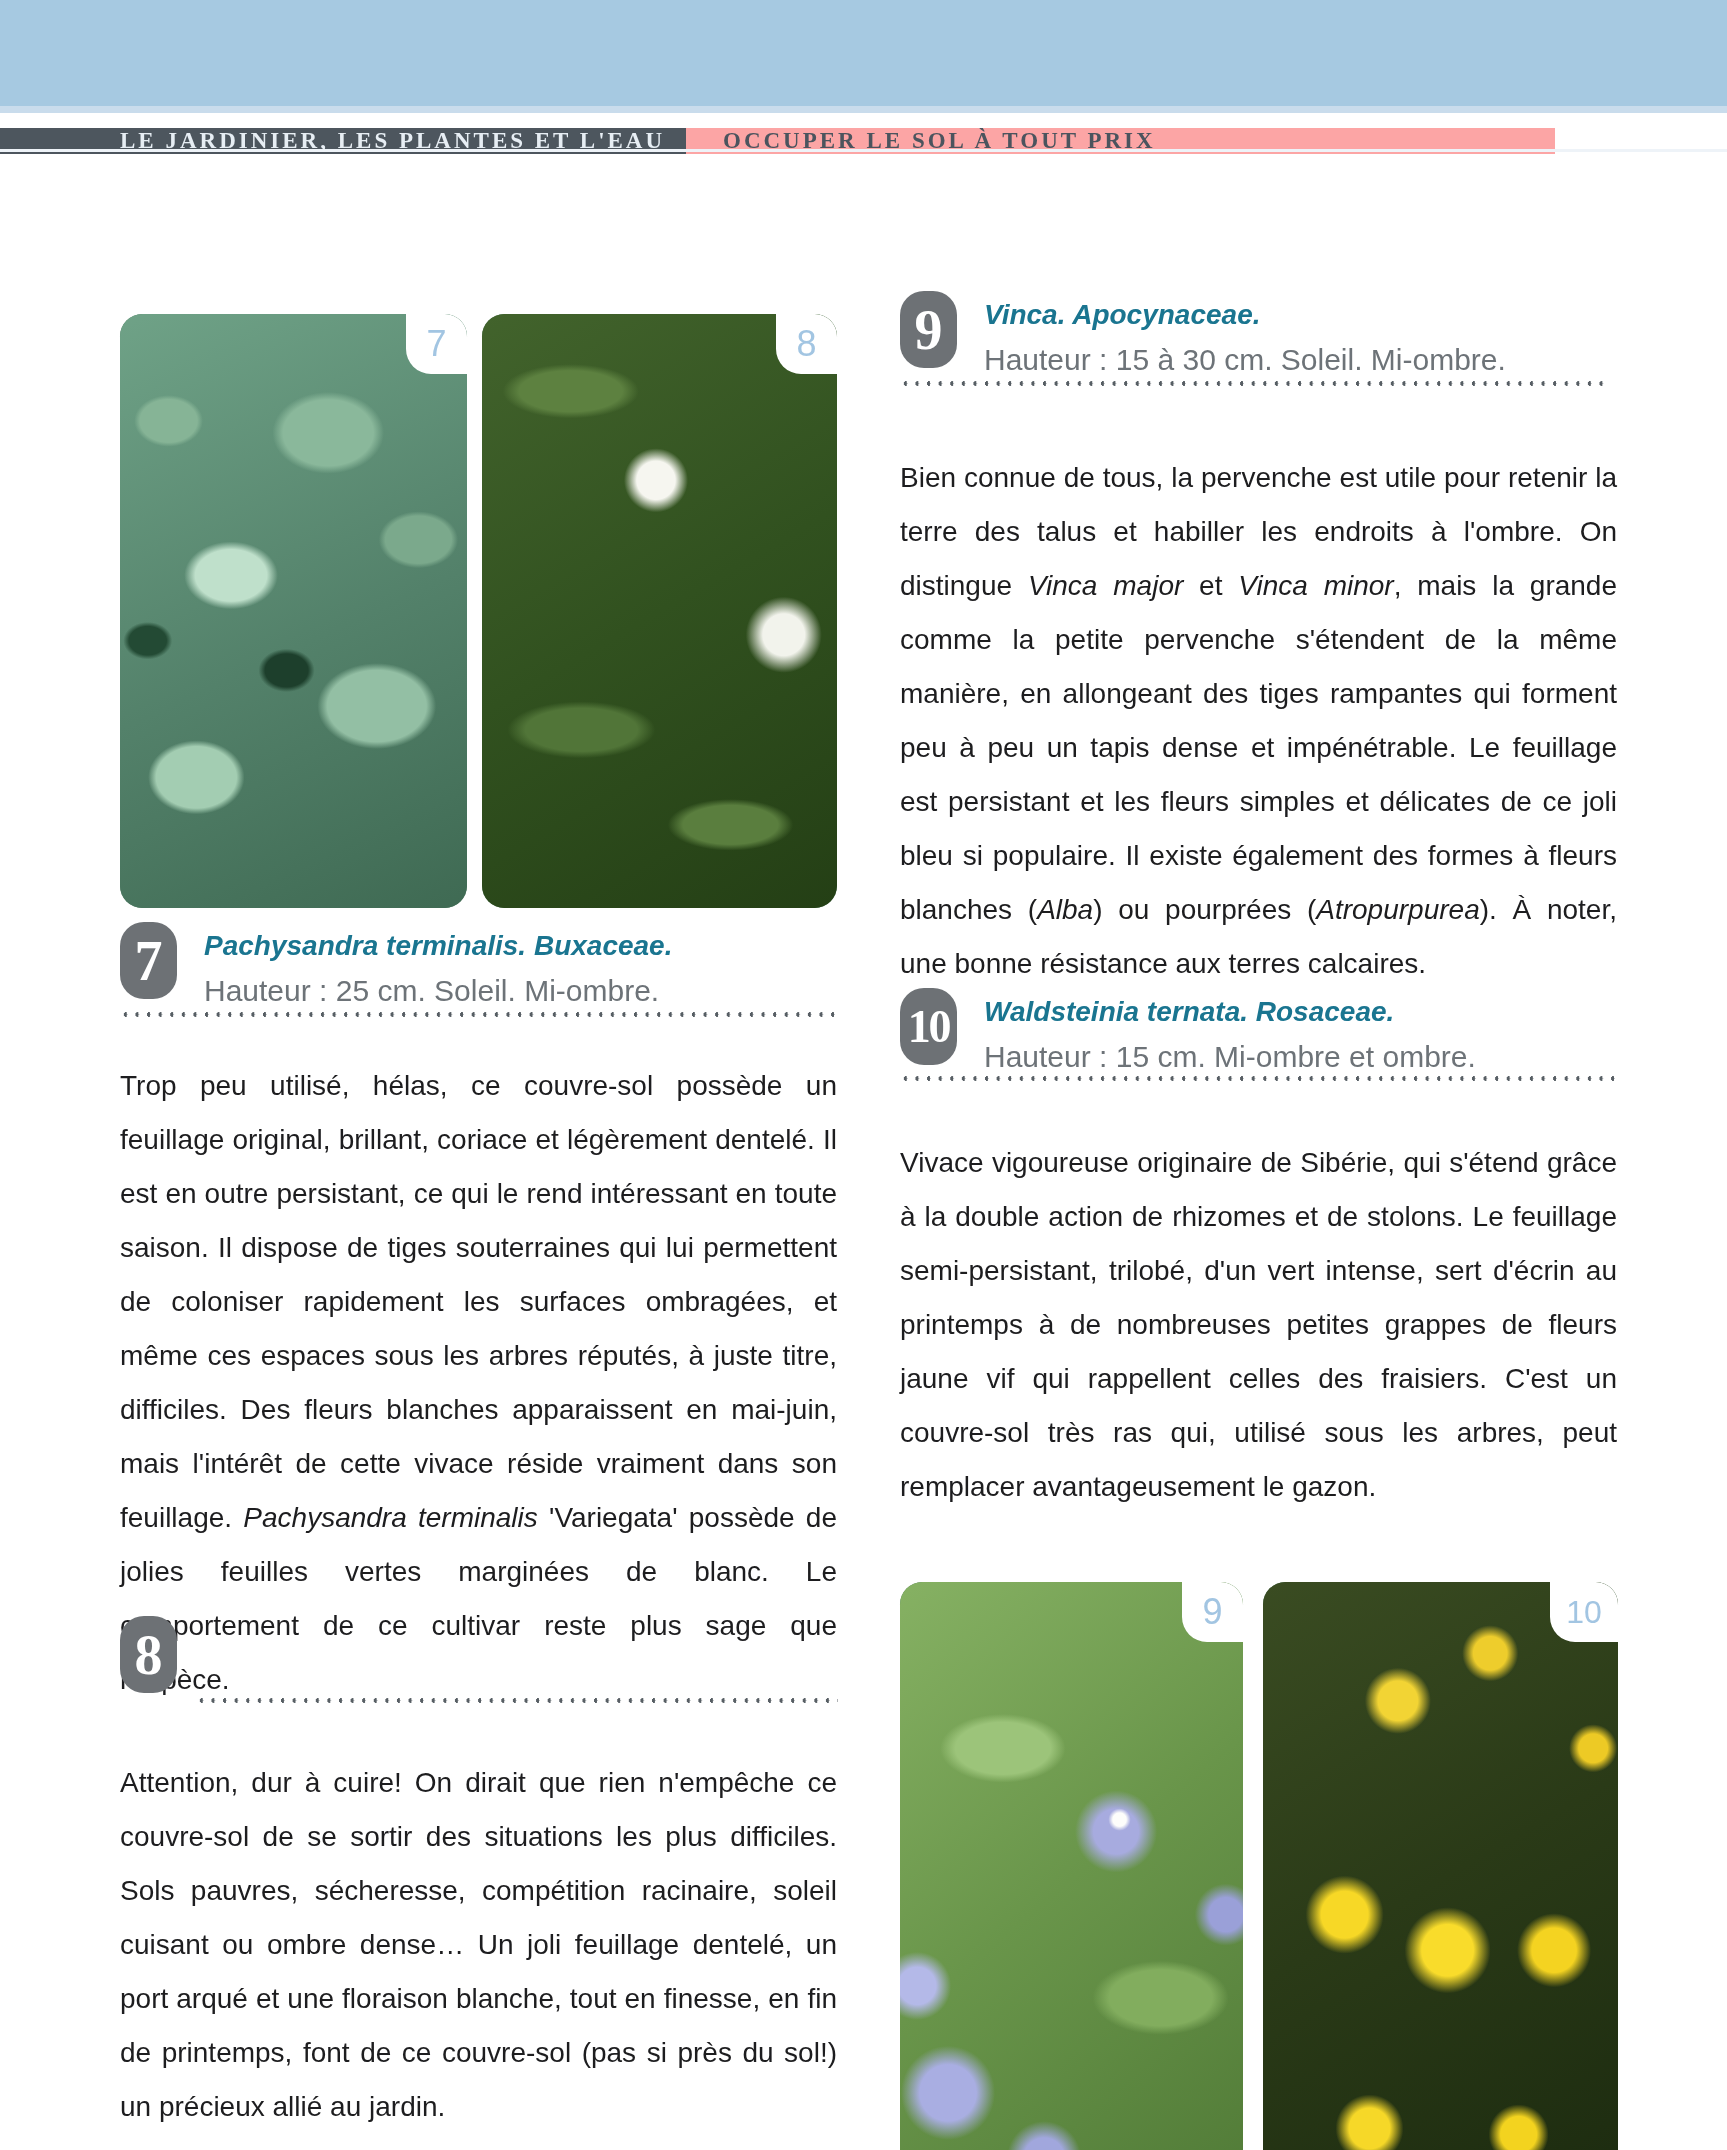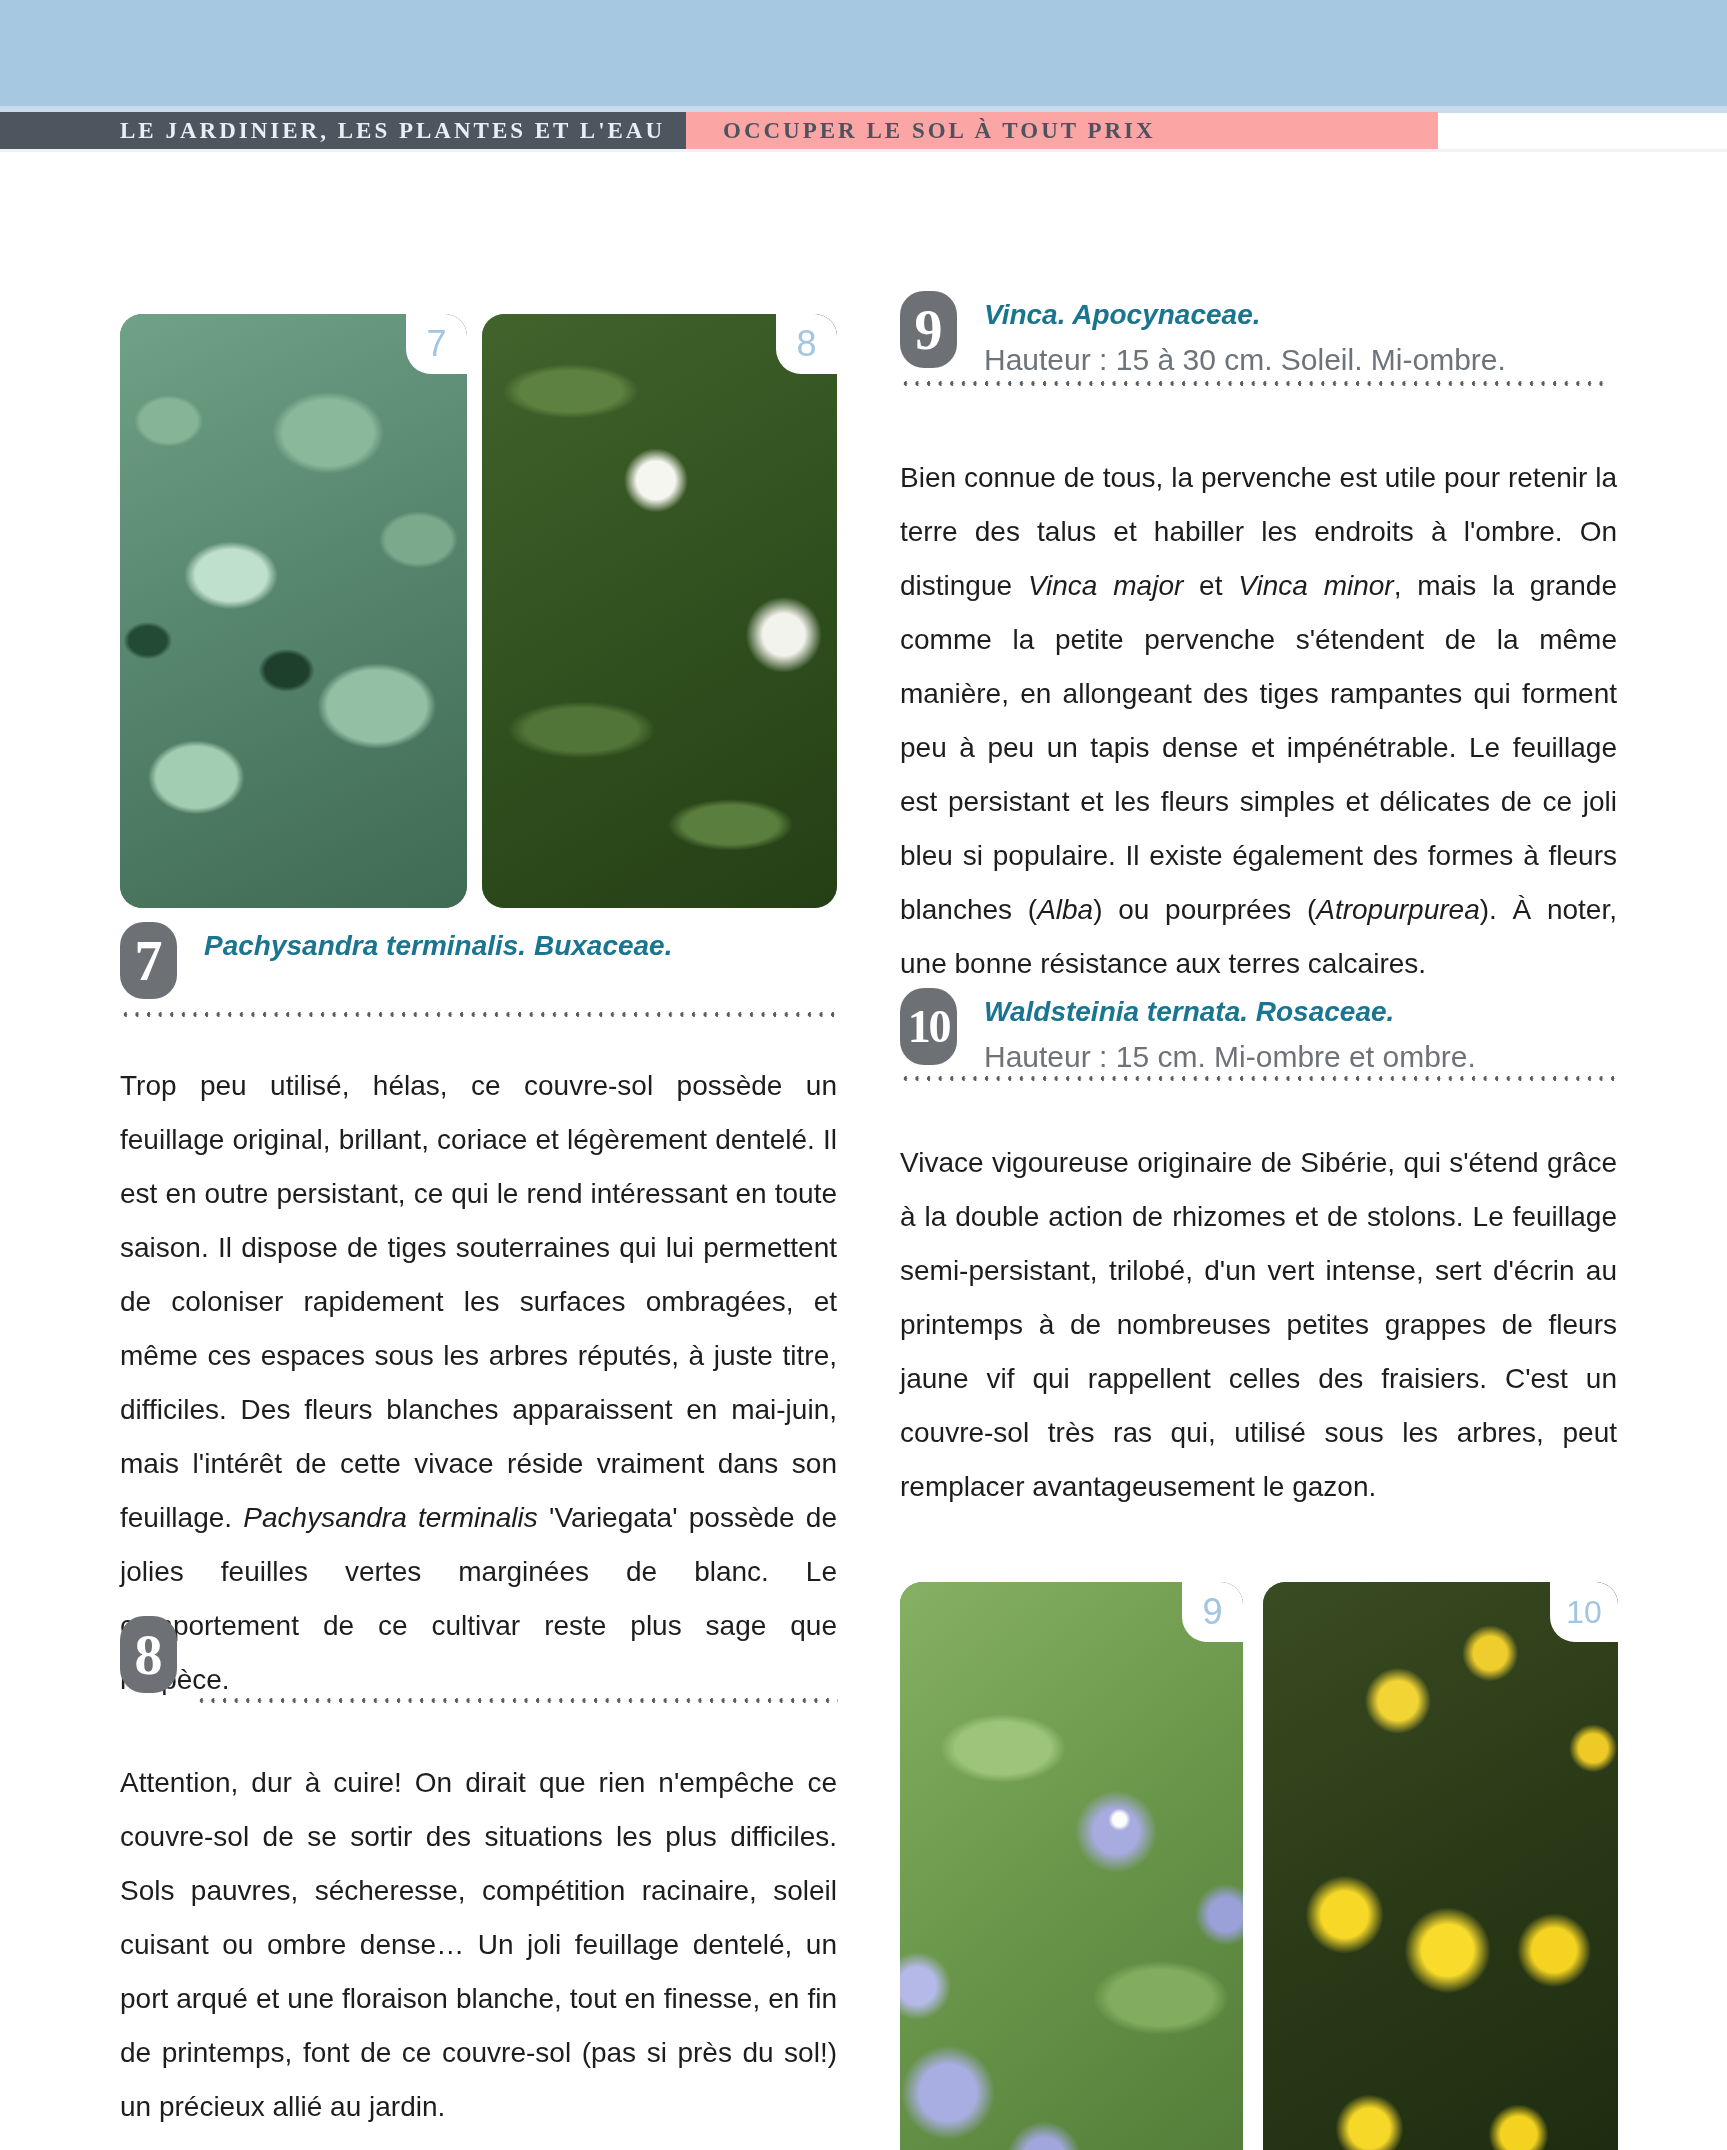--- a/index.html
+++ b/index.html
@@ -2,21 +2,21 @@
 <html lang="fr" style="font-size:6.9px"><head>
 <meta charset="utf-8">
 <style>
   html,body{margin:0;padding:0;background:#ffffff;}
   .page{position:relative;width:1727px;height:2337px;background:#ffffff;overflow:hidden;
         font-family:"Liberation Sans",sans-serif;}
 
   
   .top-band{position:absolute;left:0;top:0;width:1727px;height:113px;
             background:linear-gradient(#a6c9e1 0 106px,#c9dcec 106px 113px);}
-  .tab-bar{position:absolute;left:0;top:112px;width:1438px;height:37px;display:flex;}
+  .tab-bar{position:absolute;left:0;top:122px;width:1555px;height:37px;display:flex;align-items:center;}
   .tab{display:flex;align-items:center;font-family:"Liberation Serif",serif;font-weight:bold;
        font-size:23px;letter-spacing:3px;white-space:nowrap;}
   .tab-dark{width:686px;background:#4d565e;color:#e7eef4;padding-left:120px;box-sizing:border-box;}
   .tab-light{flex:1;background:#fca5a5;color:#4b545e;padding-left:37px;box-sizing:border-box;}
   .tab-bar-underline{position:absolute;left:0;top:149px;width:1727px;height:3.4px;background:#eef3f8;}
 
   
   .entry-head{position:absolute;display:flex;}
   .badge{width:57px;height:77px;border-radius:24px;background:#6d7175;color:#ffffff;
          display:flex;align-items:center;justify-content:center;flex:0 0 auto;
@@ -114,20 +114,21 @@
       <span class="photo-num">8</span>
     </div>
   </div>
 
   <div class="entry-head" style="left:120px;top:922px;">
     <div class="badge">
       <span>7</span>
     </div>
     <div class="entry-titles">
       <div class="entry-title">Pachysandra terminalis. Buxaceae.</div>
+      <div class="entry-details">Hauteur : 25 cm. Soleil. Mi-ombre.</div>
     </div>
   </div>
   <div class="dotline" style="left:120px;top:1010px;width:717px;"></div>
   <div class="para" style="left:120px;top:1059px;width:717px;"><span>Trop peu utilisé, hélas, ce couvre-sol possède un feuillage original, brillant, coriace et légèrement dentelé. Il est en outre persistant, ce qui le rend intéressant en toute saison. Il dispose de tiges souterraines qui lui permettent de coloniser rapidement les surfaces ombragées, et même ces espaces sous les arbres réputés, à juste titre, difficiles. Des fleurs blanches apparaissent en mai-juin, mais l'intérêt de cette vivace réside vraiment dans son feuillage. </span><i>Pachysandra terminalis</i><span> 'Variegata' possède de jolies feuilles vertes marginées de blanc. Le comportement de ce cultivar reste plus sage que l'espèce.</span></div>
 
   <div class="entry-head" style="left:120px;top:1616px;">
     <div class="badge">
       <span>8</span>
     </div>
   </div>

